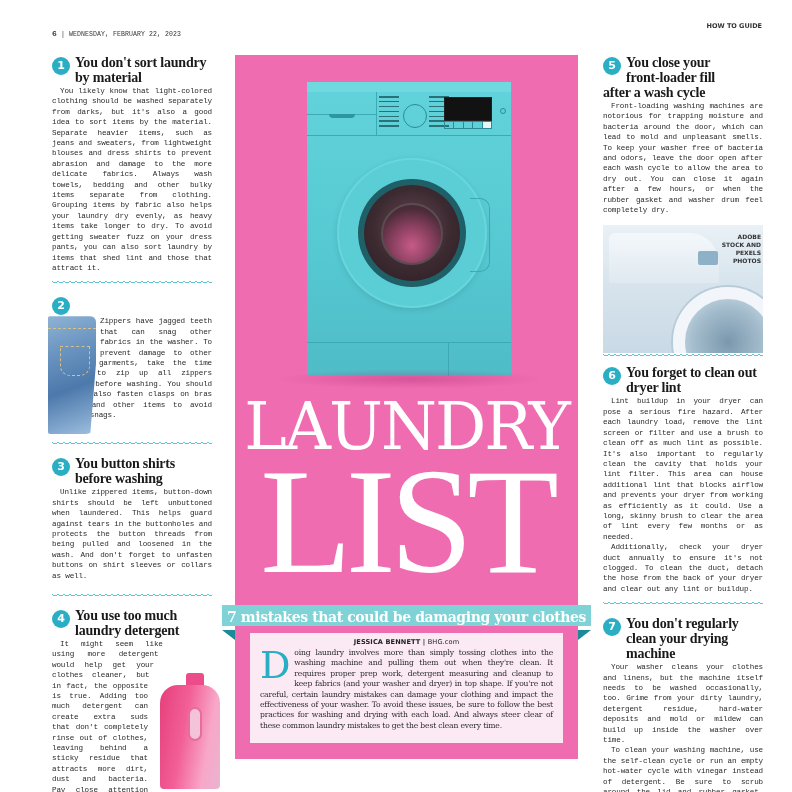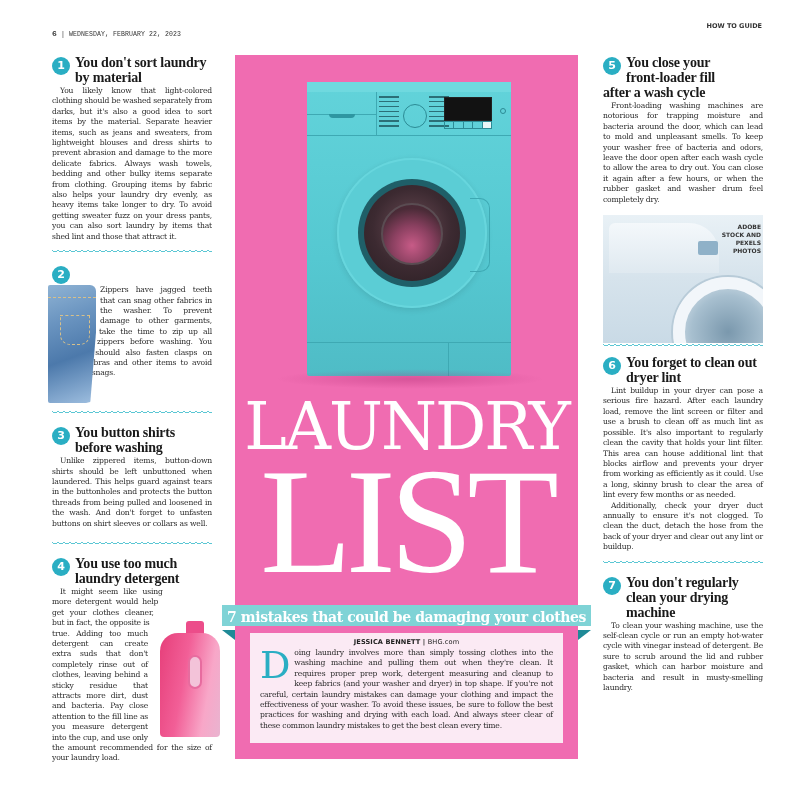--- a/index.html
+++ b/index.html
@@ -12,21 +12,21 @@
 
   .col { position: absolute; }
   .col-left { left: 52px; width: 160px; top: 55px; }
   .col-right { left: 603px; width: 160px; top: 55px; }
 
   .item { position: relative; }
   .item-head { display: flex; align-items: flex-start; margin-bottom: 1px; }
   .num { flex: 0 0 auto; width: 18px; height: 18px; border-radius: 50%; background: #2aaec3; color: #fff;
          font-family: "DejaVu Sans", sans-serif; font-weight: bold; font-size: 11px; line-height: 18px; text-align: center; margin-top: 2px; margin-right: 5px; }
   .item-title { font-family: Liberation Serif, serif; font-weight: bold; font-size: 14px; line-height: 15px; color: #1a1a1a; letter-spacing: -0.2px; }
-  .body-text { font-size: 7.6px; line-height: 10.4px; text-align: justify; color: #2a2a2a; letter-spacing: -0.15px; }
+  .body-text { font-size: 7.6px; line-height: 10.4px; text-align: justify; color: #2a2a2a; letter-spacing: -0.15px; font-family: Liberation Mono, monospace; }
   .body-text p { text-indent: 8px; }
 
   .wave { height: 6px; margin: 7px 0 9px 0; width: 100%;
           background-image: radial-gradient(circle at 3px -1px, transparent 3px, #5cc7d4 3.3px, #5cc7d4 4px, transparent 4.3px);
           background-size: 6px 6px; background-repeat: repeat-x; }
 
   
   .panel { position: absolute; left: 235px; top: 55px; width: 343px; height: 704px; background: #f06cb1; }
   .washer { position: absolute; left: 72px; top: 27px; width: 204px; height: 294px; }
   .washer-body { position: absolute; inset: 0; background: linear-gradient(180deg,#62d3da 0%, #55c8d1 60%, #4fbcc6 100%); border-radius: 2px; }
@@ -255,16 +255,17 @@
   </div>
 
   <div class="wave"></div>
 
   <div class="item">
     <div class="item-head">
       <div class="num">7</div>
       <div class="item-title">You don't regularly clean your drying machine</div>
     </div>
     <div class="body-text">
+      <p>Your washer cleans your clothes and linens, but the machine itself needs to be washed occasionally, too. Grime from your dirty laundry, detergent residue, hard-water deposits and mold or mildew can build up inside the washer over time.</p>
       <p>To clean your washing machine, use the self-clean cycle or run an empty hot-water cycle with vinegar instead of detergent. Be sure to scrub around the lid and rubber gasket, which can harbor moisture and bacteria and result in musty-smelling laundry.</p>
     </div>
   </div>
 </div>
 
 </body></html>

